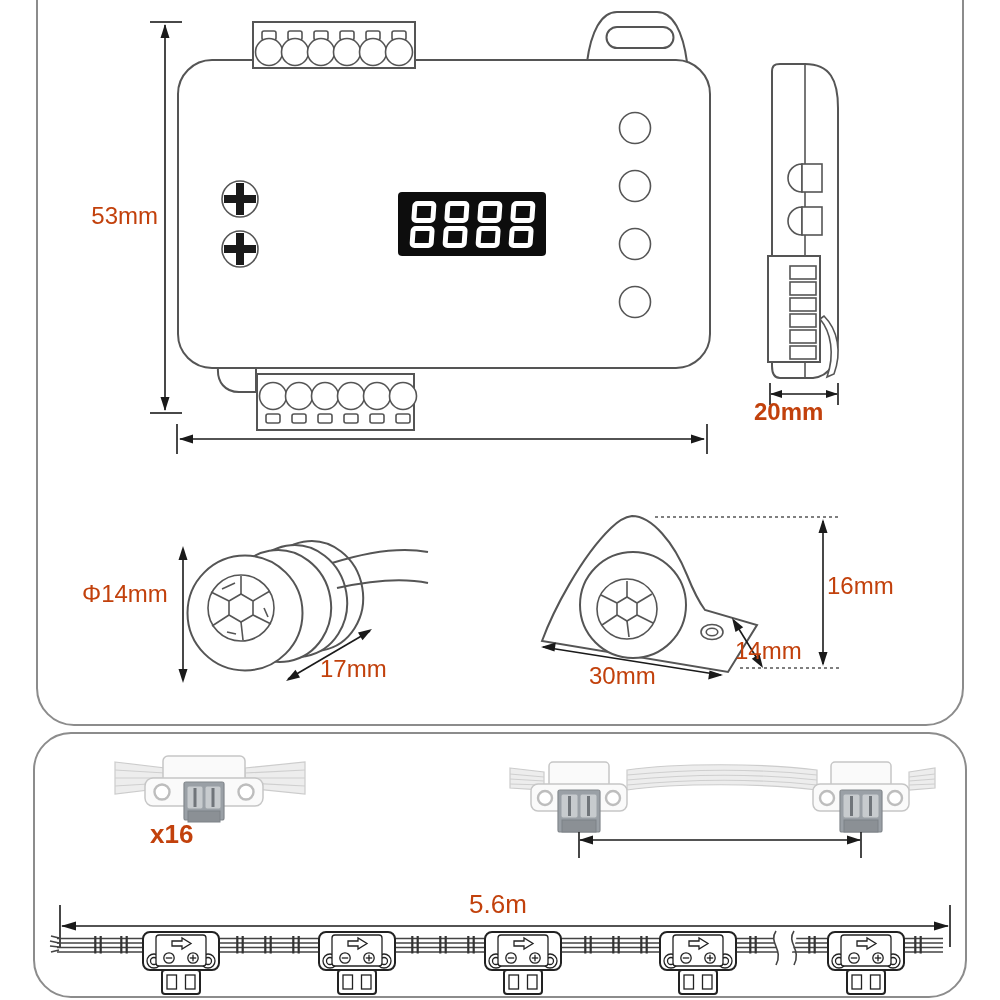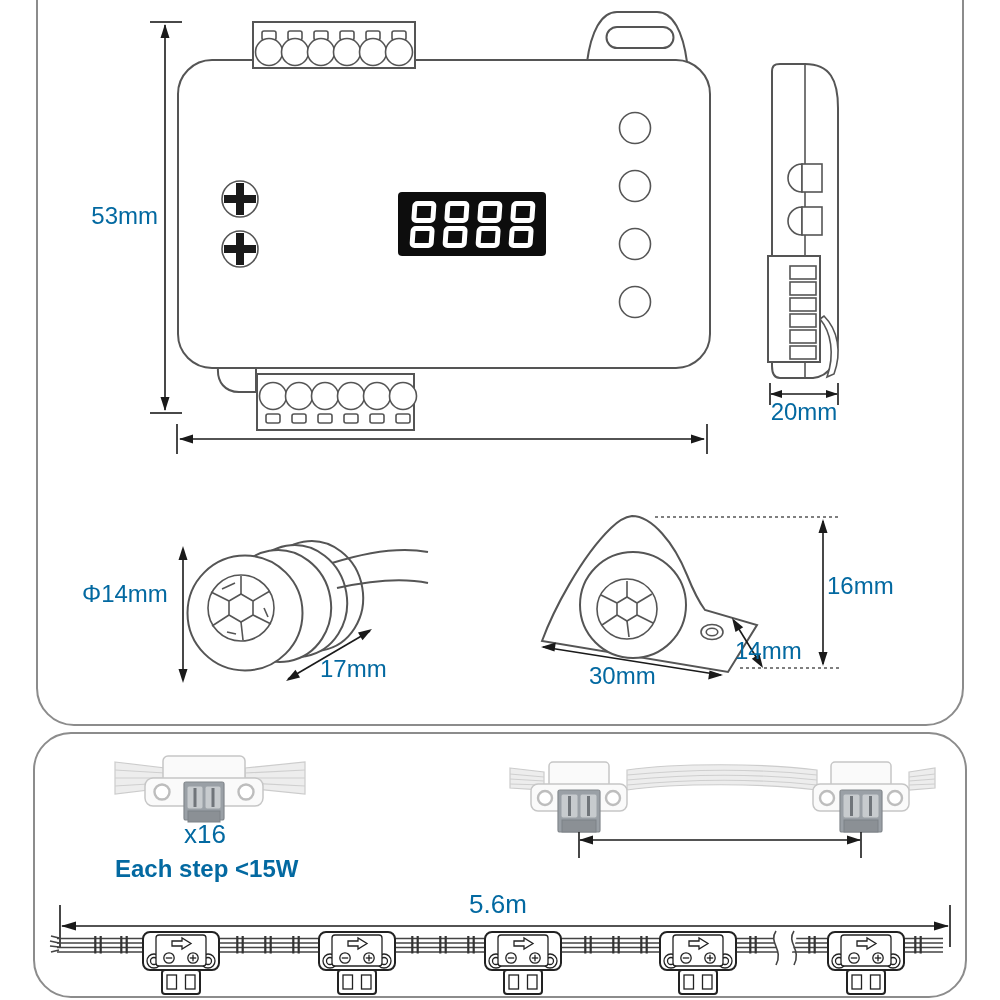--- a/index.html
+++ b/index.html
@@ -1,22 +1,22 @@
 <!DOCTYPE html>
 <html><head>
 <meta charset="utf-8">
 <style>
   html,body{margin:0;padding:0;background:#fff;}
   #stage{position:relative;width:1000px;height:1000px;background:#fff;overflow:hidden;
-         font-family:"Liberation Sans", sans-serif;color:#0369a1;}
+         font-family:"Liberation Sans", sans-serif;color:#c2410c;}
   .section{position:absolute;border:2px solid #8c8c8c;border-radius:38px;background:transparent;}
   #sec-top{left:36px;top:-46px;width:924px;height:768px;}
   #sec-bottom{left:33px;top:732px;width:930px;height:262px;}
   .lbl{position:absolute;font-size:24px;line-height:1.1;white-space:nowrap;}
-  .lbl.center{text-align:center;}
+  .lbl.center{font-weight:bold;}
   .lbl.right{text-align:right;}
   .big{font-size:26px;}
   .bold{font-weight:bold;}
   svg{position:absolute;}
   .la{stroke:#555;stroke-width:2;fill:#fff;}          
   .la-thin{stroke:#555;stroke-width:1.6;fill:#fff;}
   .dim{stroke:#1a1a1a;stroke-width:1.6;fill:none;}
   .dimf{fill:#1a1a1a;stroke:none;}
   .dash{stroke:#555;stroke-width:1.4;fill:none;stroke-dasharray:3 3;}
   .wire{stroke:#555;stroke-width:2;fill:none;}
@@ -365,16 +365,15 @@
   </svg>
 
   <div class="lbl right" style="left:78px;top:203px;width:80px">53mm</div>
   <div class="lbl center" style="left:754px;top:399px;width:100px">20mm</div>
   <div class="lbl" style="left:82px;top:581px">Φ14mm</div>
   <div class="lbl" style="left:320px;top:656px">17mm</div>
   <div class="lbl" style="left:589px;top:663px">30mm</div>
   <div class="lbl" style="left:735px;top:638px">14mm</div>
   <div class="lbl" style="left:827px;top:573px">16mm</div>
   <div class="lbl big center" style="left:150px;top:820px;width:110px">x16</div>
-  <div class="lbl bold" style="left:115px;top:856px">Each step &lt;15W</div>
   <div class="lbl big" style="left:469px;top:890px">5.6m</div>
 
 </div>
 
 </body></html>

